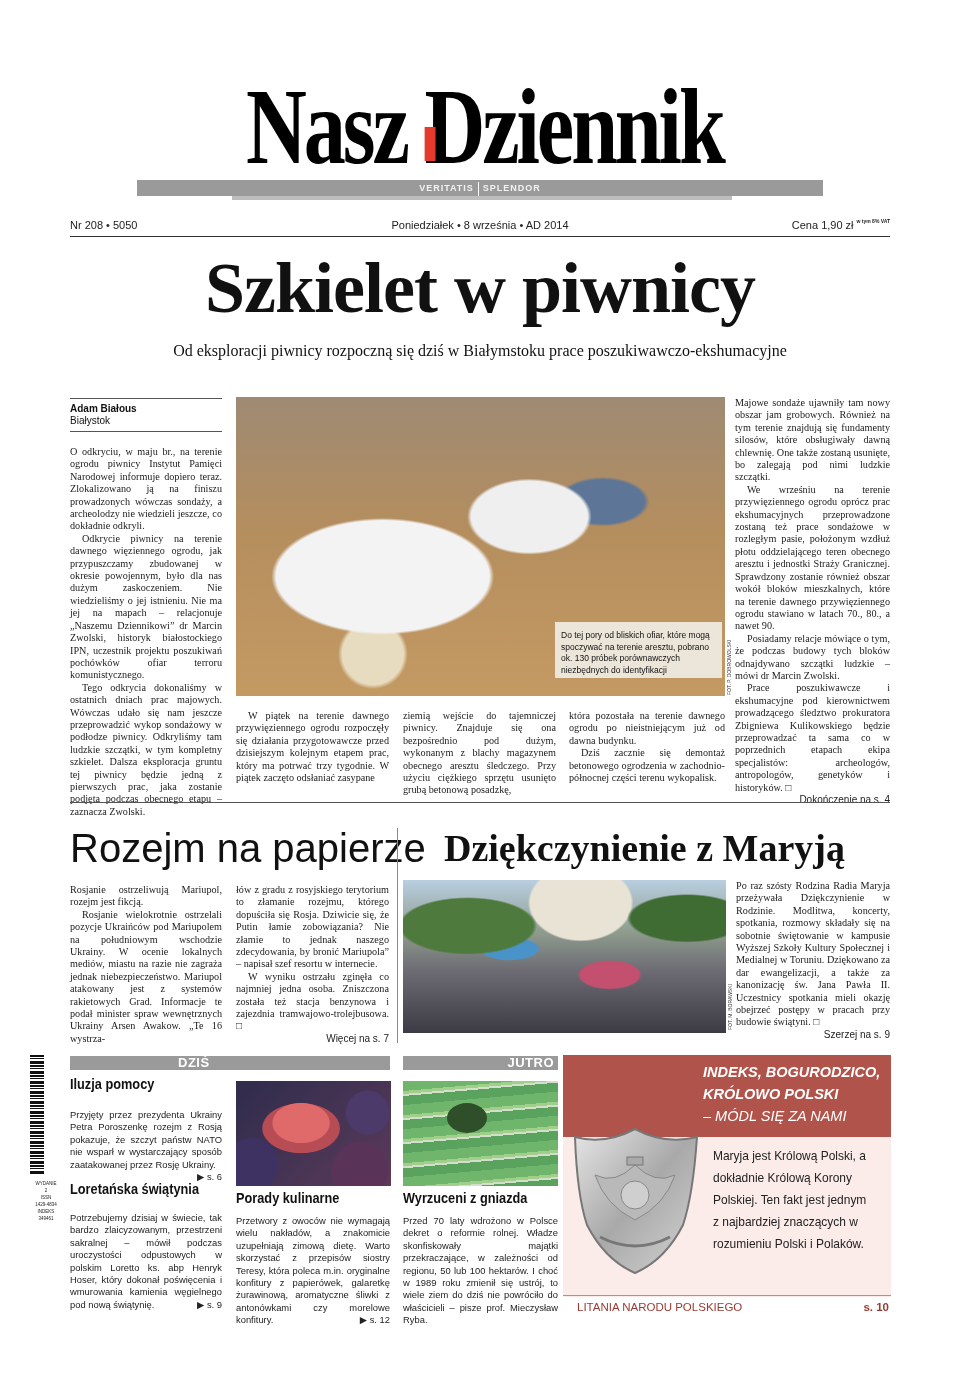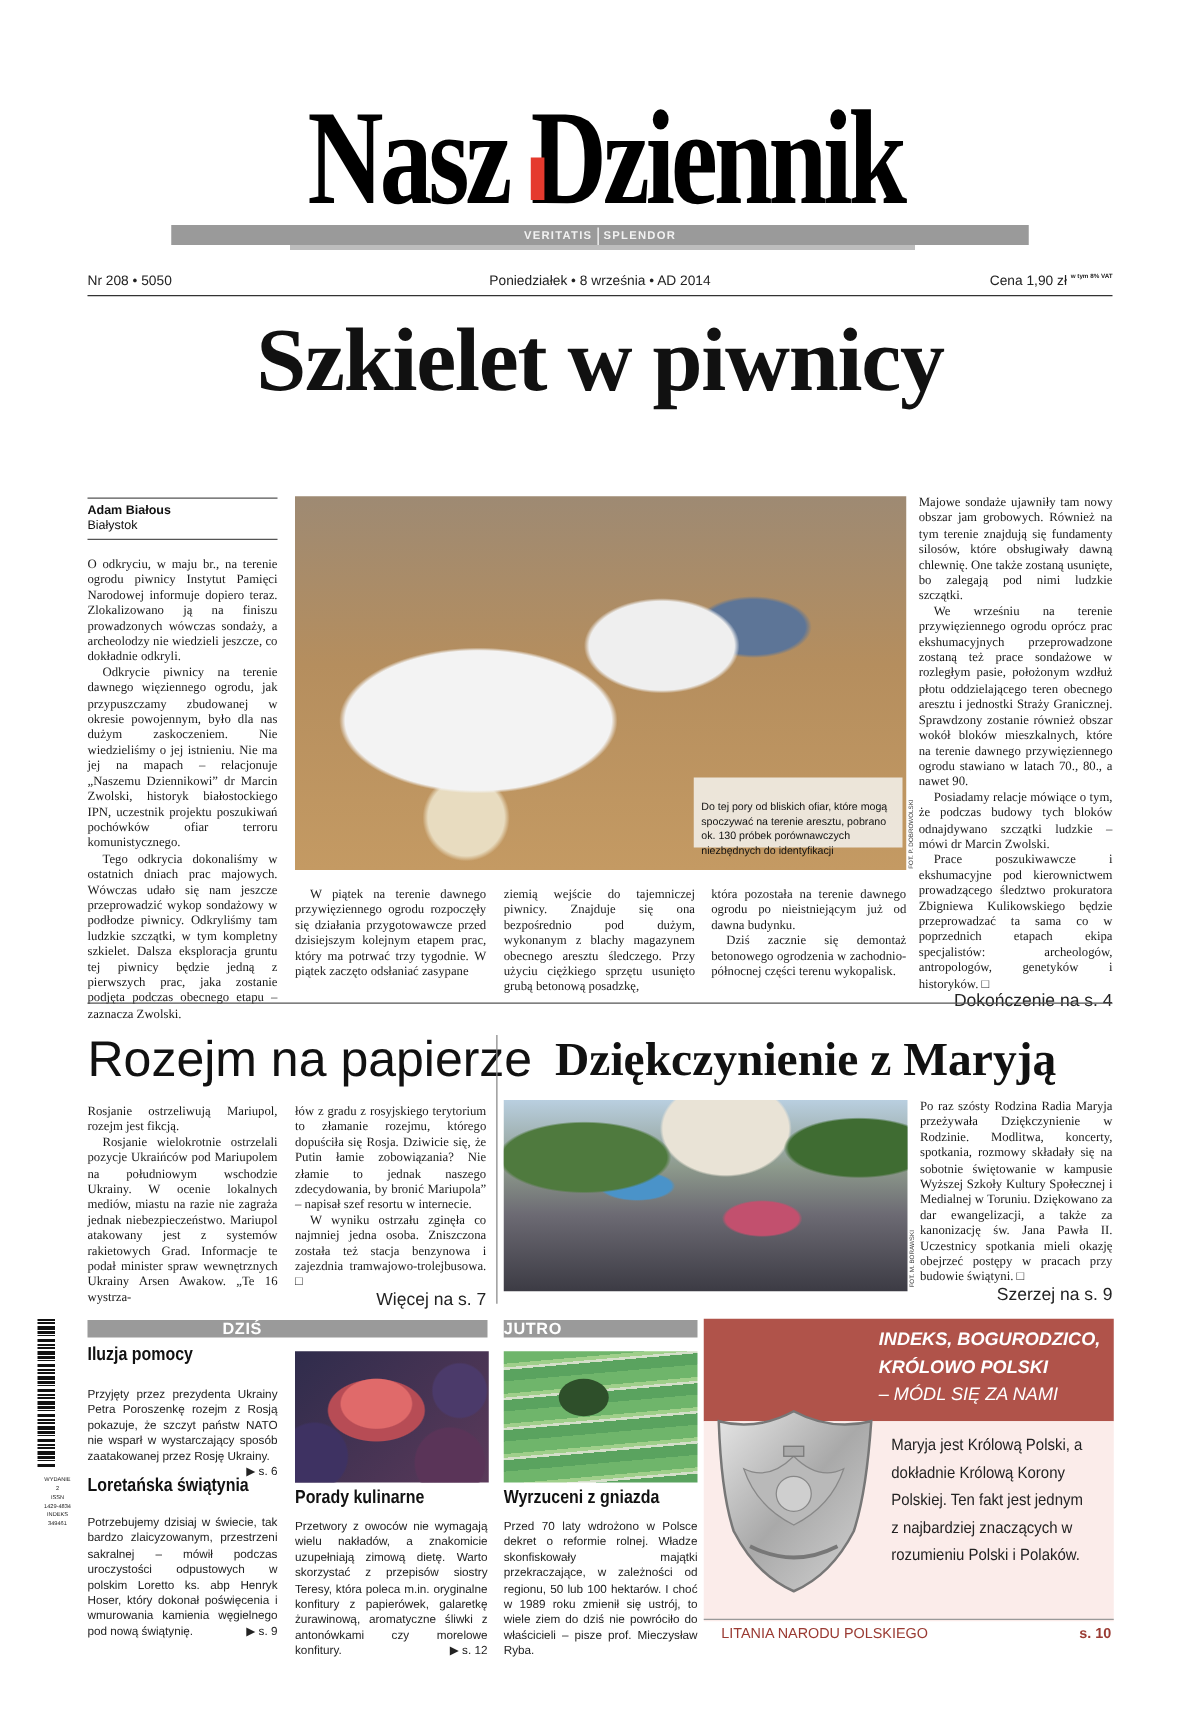--- a/index.html
+++ b/index.html
@@ -26,53 +26,53 @@
   .rule { left: 70px; width: 820px; height: 1px; background: #333; }
 
   .headline { left: 70px; top: 246px; width: 820px; text-align: center; font-family: "Liberation Serif", serif;
     font-weight: bold; font-size: 72px; line-height: 84px; letter-spacing: -1px; }
   .deck { left: 120px; top: 340px; width: 720px; text-align: center; font-family: "Liberation Serif", serif;
     font-size: 16px; line-height: 21px; }
 
   .body-text { font-family: "Liberation Serif", serif; font-size: 10.2px; line-height: 12.4px; text-align: justify; color:#1a1a1a; }
   .body-text p { text-indent: 12px; }
   .body-text p.noind { text-indent: 0; }
-  .cont { font-family: "Liberation Sans", sans-serif; font-size: 14px; text-align: right; color:#222; }
+  .cont { font-family: "Liberation Sans", sans-serif; font-size: 10px; text-align: right; color:#222; }
 
   .byline { left: 70px; top: 398px; width: 152px; border-top: 1px solid #555; border-bottom: 1px solid #555; padding: 4px 0 4px 0; font-family: "Liberation Sans", sans-serif; font-size: 10px; line-height: 12px; }
   .byline b { font-weight: bold; }
 
   .photo { overflow: hidden; }
   .photo-main { left: 236px; top: 397px; width: 489px; height: 299px;
     background:
       radial-gradient(ellipse at 30% 60%, #f3f3f3 0 22%, transparent 23%),
       radial-gradient(ellipse at 60% 40%, #efefef 0 14%, transparent 15%),
       radial-gradient(ellipse at 75% 35%, #5d7597 0 8%, transparent 9%),
       radial-gradient(circle at 28% 86%, #e8dcc0 0 7%, transparent 8%),
       linear-gradient(180deg, #9e8a73 0%, #b58e5e 45%, #c49a63 100%); }
-  .caption { left: 555px; top: 622px; width: 167px; height: 56px; background: rgba(240,236,228,0.92); padding: 18px 6px;
+  .caption { left: 555px; top: 622px; width: 167px; height: 56px; background: rgba(240,236,228,0.92); padding: 8px 6px;
     font-family: "Liberation Sans", sans-serif; font-size: 8.5px; line-height: 11.5px; color:#111; }
   .credit { font-family: "Liberation Sans", sans-serif; font-size: 5px; color:#333; writing-mode: vertical-rl; transform: rotate(180deg); white-space: nowrap; }
 
   .sep-h { height:1px; background:#555; }
   .sep-v { width:1px; background:#888; }
 
   .h2 { font-family: Liberation Sans, sans-serif; font-size: 40px; line-height: 44px; white-space: nowrap; }
   .h2b { font-family: "Liberation Serif", serif; font-weight: bold; font-size: 38px; line-height: 44px; white-space: nowrap; }
 
   .photo-crowd { left: 403px; top: 880px; width: 323px; height: 153px;
     background:
       radial-gradient(ellipse at 20% 30%, #4f7a3e 0 18%, transparent 19%),
       radial-gradient(ellipse at 88% 25%, #3f6c32 0 14%, transparent 15%),
       radial-gradient(ellipse at 55% 15%, #e9e3d6 0 20%, transparent 21%),
       radial-gradient(ellipse at 33% 45%, #4a93c9 0 9%, transparent 10%),
       radial-gradient(ellipse at 64% 62%, #c2506e 0 10%, transparent 11%),
       linear-gradient(180deg, #b9cfe0 0%, #8d9a8c 35%, #6c6a73 60%, #3c3b44 100%); }
 
-  .tag-bar { height: 14px; background: #9a9a9a; font-family: "Liberation Sans", sans-serif; font-weight: bold; color: #fff; font-size: 13px; line-height: 14px; padding-right: 4px; letter-spacing: 0.5px; }
+  .tag-bar { height: 14px; background: #9a9a9a; font-family: "Liberation Sans", sans-serif; font-weight: bold; color: #fff; font-size: 13px; line-height: 14px; text-align: right; padding-right: 4px; letter-spacing: 0.5px; }
   .teaser-h { font-family: "Liberation Sans", sans-serif; font-weight: bold; font-size: 15px; line-height: 18px; transform: scaleX(0.85); transform-origin: left; white-space: nowrap; }
   .teaser-t { font-family: "Liberation Sans", sans-serif; font-size: 9.4px; line-height: 12.4px; text-align: justify; color:#222; }
   .pg { float:right; font-family: "Liberation Sans", sans-serif; font-size: 9.4px; }
 
   .photo-plums { left: 236px; top: 1081px; width: 155px; height: 105px;
     background:
       radial-gradient(ellipse at 42% 40%, #e06a6a 0 22%, transparent 23%),
       radial-gradient(ellipse at 42% 45%, #b74c55 0 30%, transparent 31%),
       radial-gradient(circle at 85% 30%, #4b3a6a 0 14%, transparent 15%),
       radial-gradient(circle at 10% 80%, #3e3262 0 16%, transparent 17%),
@@ -112,20 +112,21 @@
 
 <div class="abs infobar">
   <span class="l">Nr 208 • 5050</span>
   <span class="c">Poniedziałek  •  8 września  •  AD 2014</span>
   <span class="r"><span>Cena 1,90 zł</span><small>w tym 8% VAT</small></span>
 </div>
 <div class="abs rule" style="top:236px;"></div>
 
 <div class="abs headline">Szkielet w piwnicy</div>
 <div class="abs deck">
+  <div>Od eksploracji piwnicy rozpoczną się dziś w Białymstoku prace poszukiwawczo-ekshumacyjne</div>
 </div>
 
 <div class="abs byline">
   <div><b>Adam Białous</b></div>
   <div>Białystok</div>
 </div>
 
 <div class="abs body-text" style="left:70px; top:446px; width:152px;">
   <p class="noind">O odkryciu, w maju br., na terenie ogrodu piwnicy Instytut Pamięci Narodowej informuje dopiero teraz. Zlokalizowano ją na finiszu prowadzonych wówczas sondaży, a archeolodzy nie wiedzieli jeszcze, co dokładnie odkryli.</p>
   <p>Odkrycie piwnicy na terenie dawnego więziennego ogrodu, jak przypuszczamy zbudowanej w okresie powojennym, było dla nas dużym zaskoczeniem. Nie wiedzieliśmy o jej istnieniu. Nie ma jej na mapach – relacjonuje „Naszemu Dziennikowi” dr Marcin Zwolski, historyk białostockiego IPN, uczestnik projektu poszukiwań pochówków ofiar terroru komunistycznego.</p>

